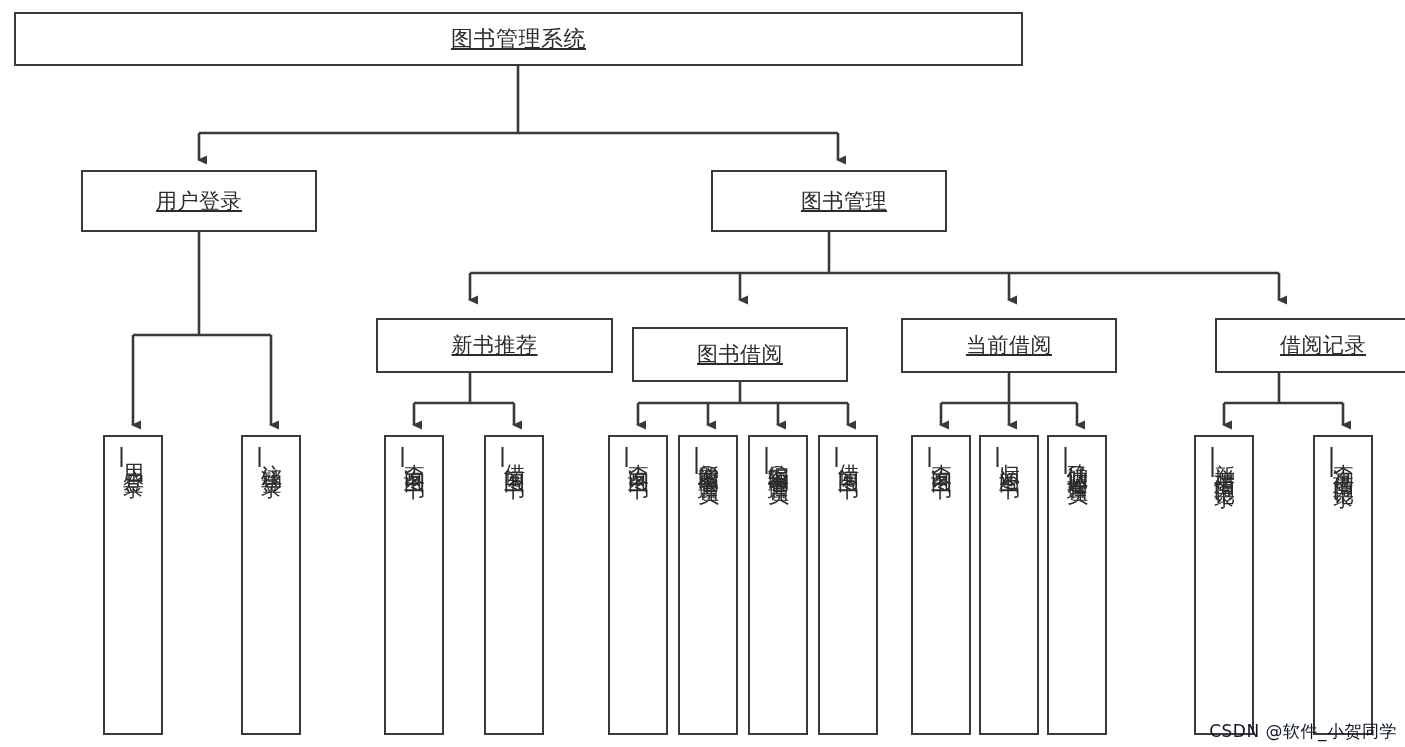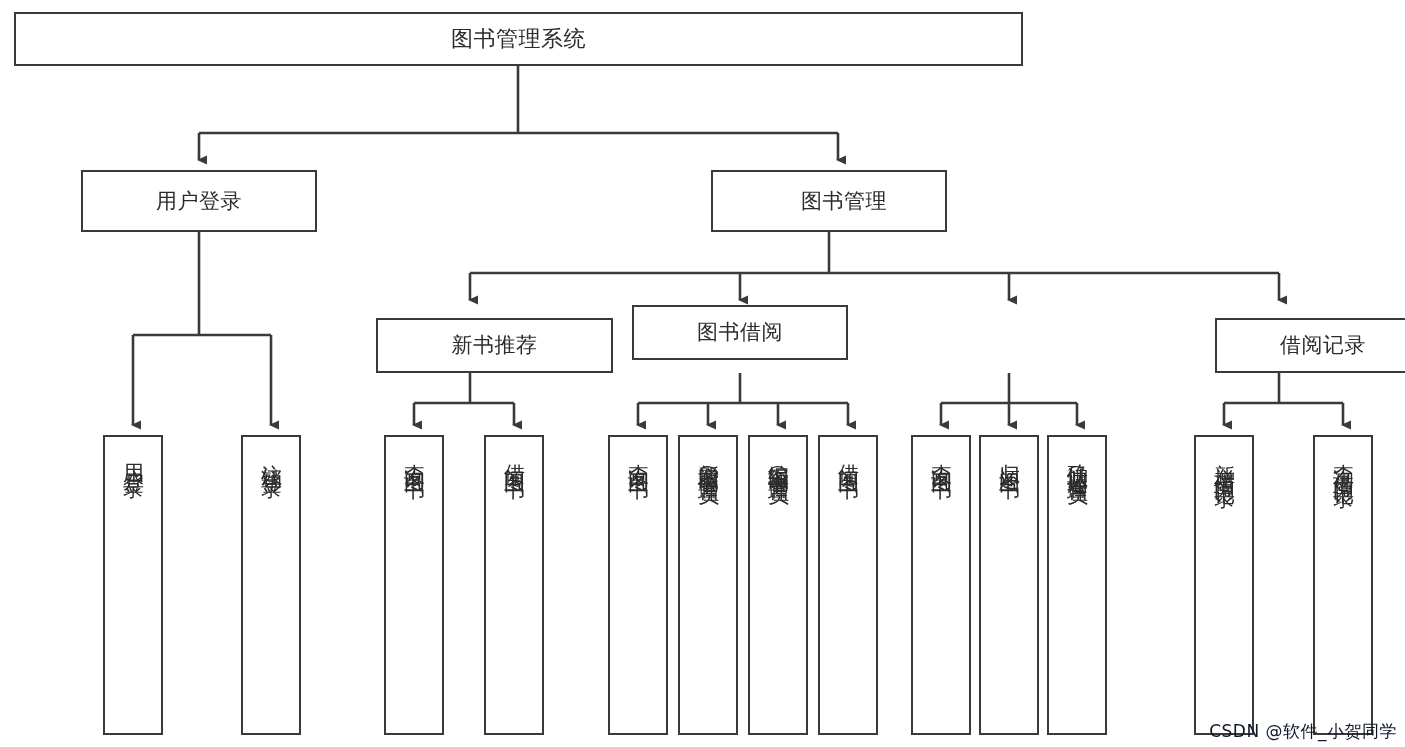--- a/index.html
+++ b/index.html
@@ -30,20 +30,21 @@
     align-items:center;
     justify-content:center;
     color:#2b2b2b;
   }
   .node .lbl{
     display:block;
     text-align:right;
     line-height:1.18;
     letter-spacing:0.5px;
     white-space:nowrap;
+    text-decoration:underline;
   }
   .node.h .lbl{
     font-size:21px;
   }
   .node.root .lbl{
     font-size:22px;
   }
   
   .node.v{
     align-items:flex-start;
@@ -136,22 +137,25 @@
   <div class="node h" style="left:81px; top:170px; width:236px; height:62px;">
     <span class="lbl">用户登录</span>
   </div>
   <div class="node h" style="left:711px; top:170px; width:236px; height:62px;padding-left:30px;">
     <span class="lbl">图书管理</span>
   </div>
 
   <div class="node h" style="left:376px; top:318px; width:237px; height:55px;">
     <span class="lbl">新书推荐</span>
   </div>
-  <div class="node h" style="left:632px; top:305px; width:216px; height:55px;">
+  <div class="node h" style="left:632px; top:327px; width:216px; height:55px;">
     <span class="lbl">图书借阅</span>
+  </div>
+  <div class="node h" style="left:901px; top:318px; width:216px; height:55px;">
+    <span class="lbl">当前借阅</span>
   </div>
   <div class="node h" style="left:1215px; top:318px; width:216px; height:55px;">
     <span class="lbl">借阅记录</span>
   </div>
 
   <div class="node v" style="left:103px; top:435px; width:60px; height:300px;">
     <span class="lbl">用户登录</span>
   </div>
   <div class="node v" style="left:241px; top:435px; width:60px; height:300px;">
     <span class="lbl">注销登录</span>

